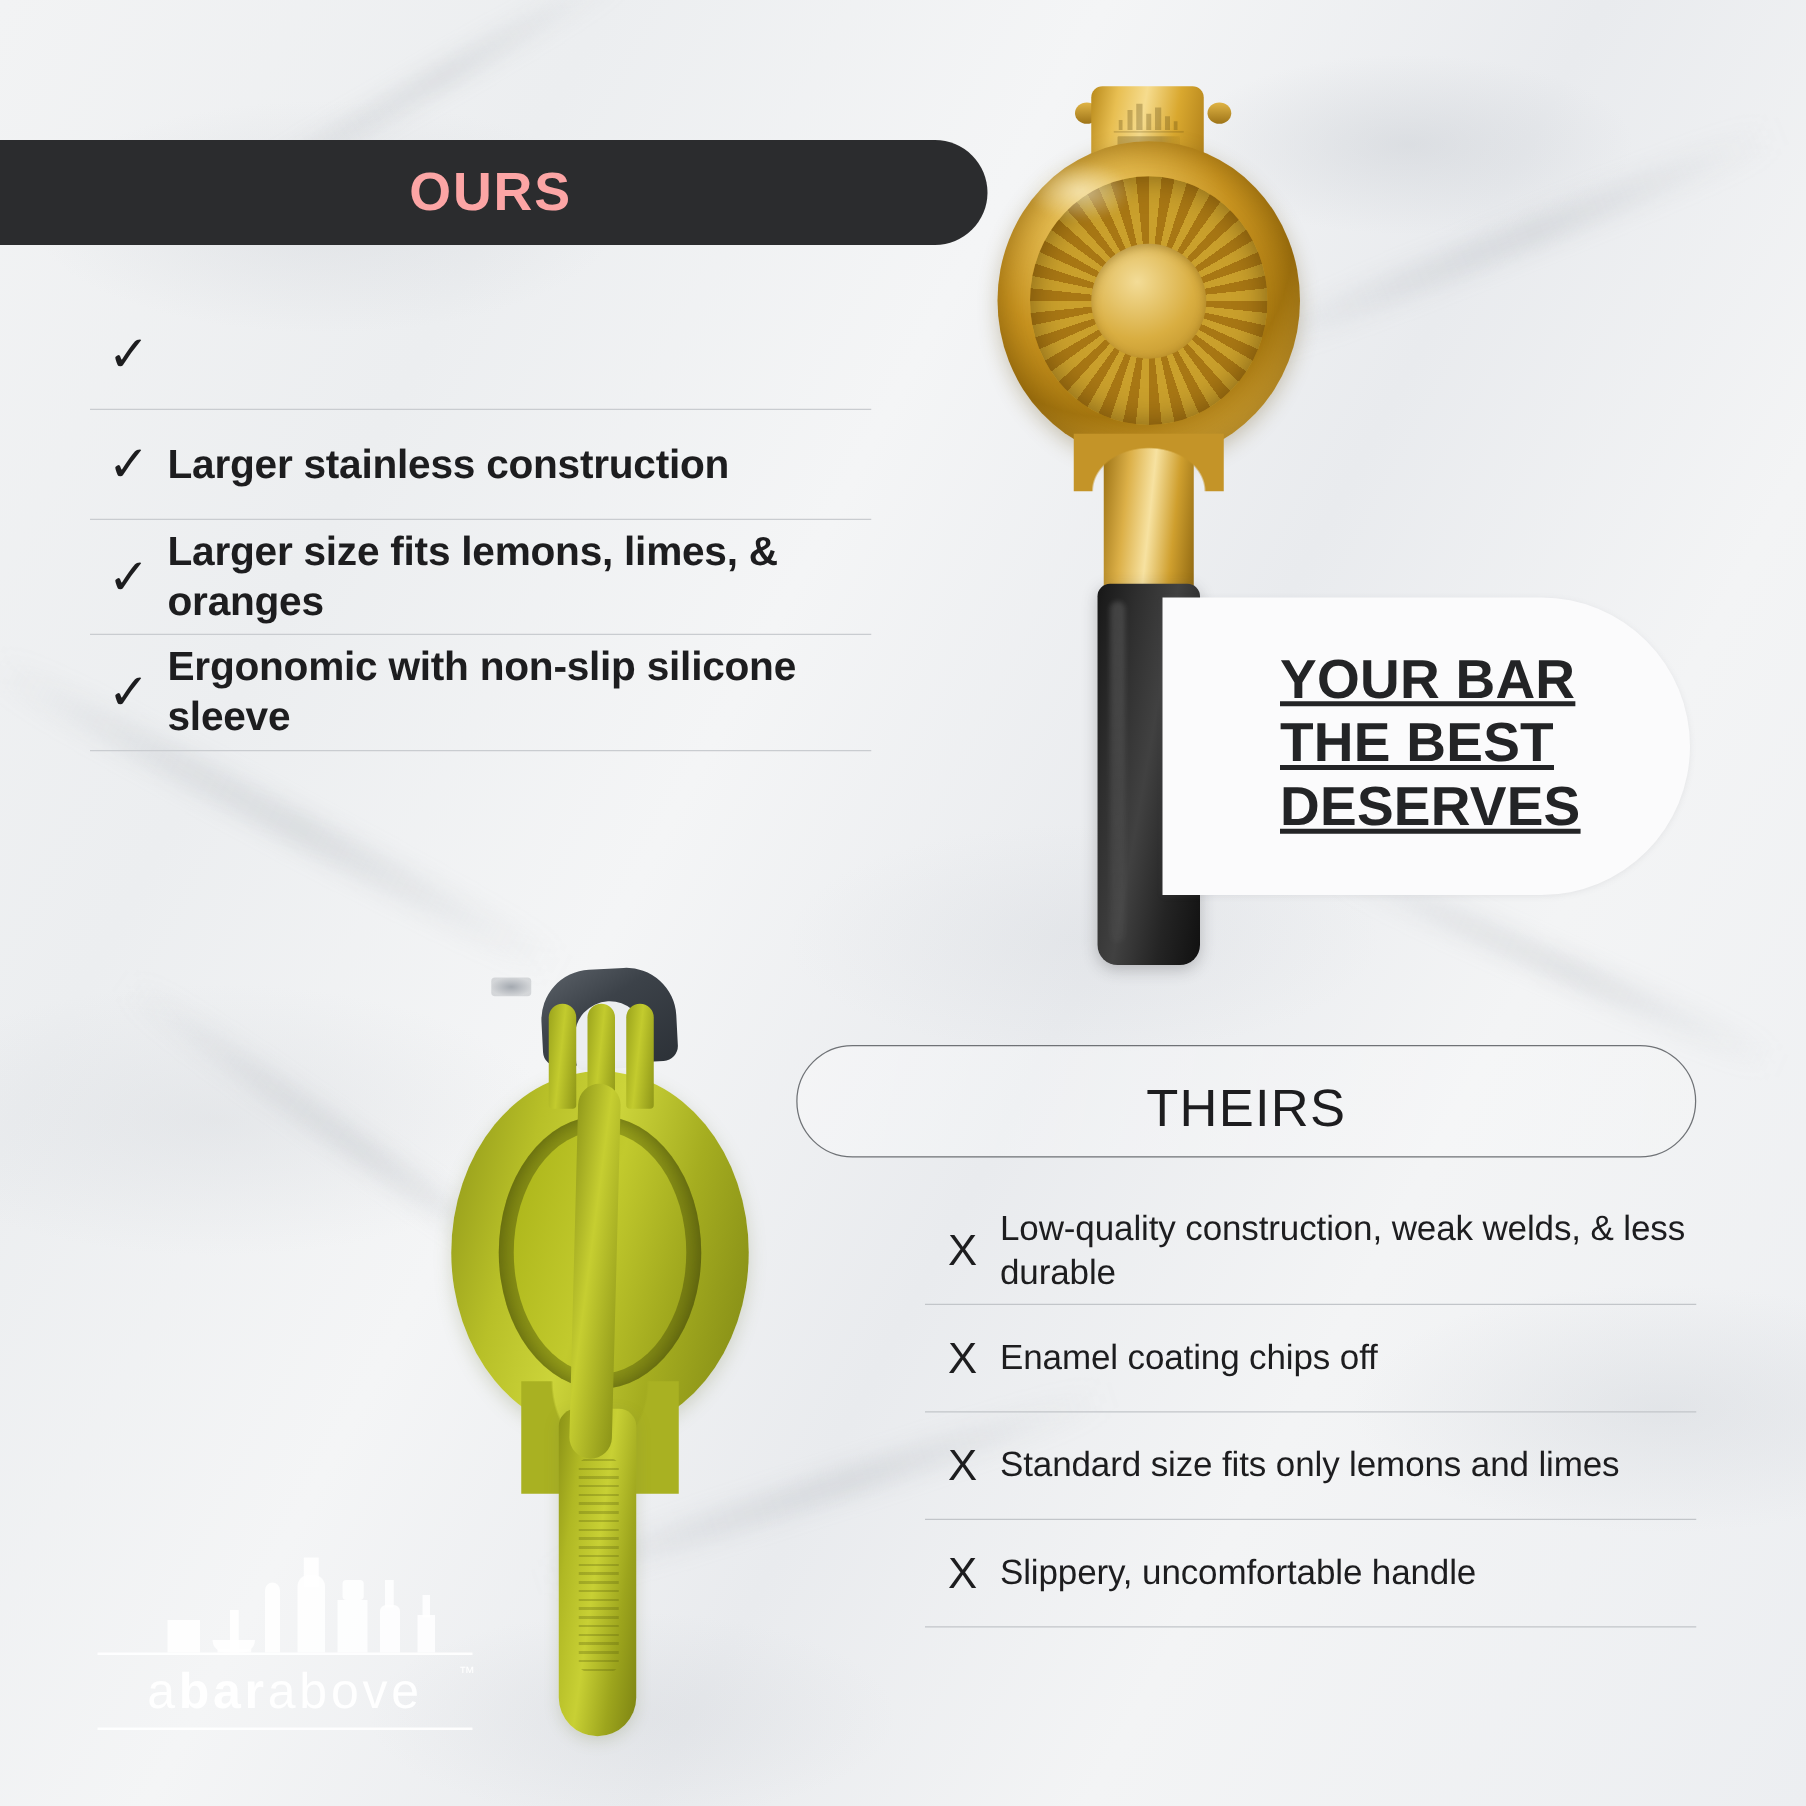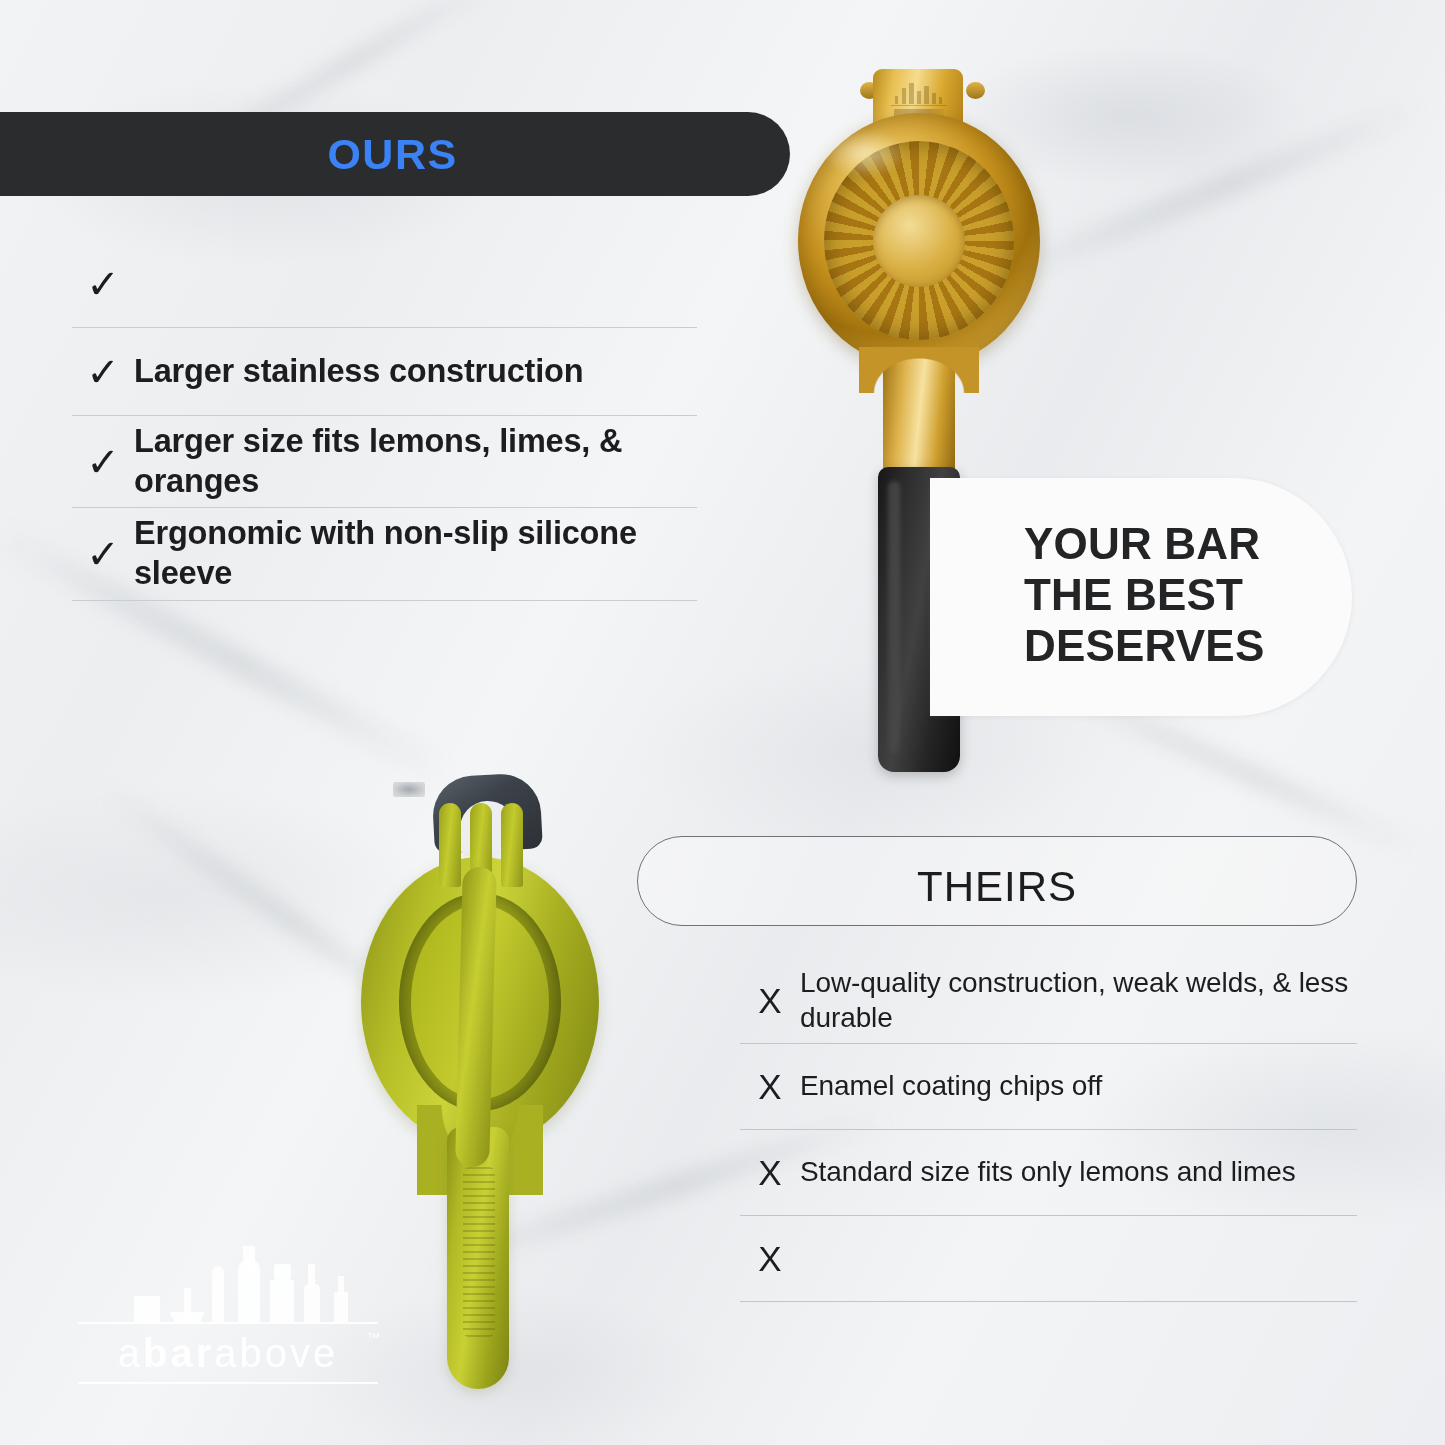--- a/index.html
+++ b/index.html
@@ -44,21 +44,21 @@
     width: 850px;
     height: 84px;
     background: #2b2c2e;
     border-radius: 42px;
     display: flex;
     align-items: center;
     justify-content: center;
     padding-left: 55px;
   }
   .ours-banner .label {
-    color: #3b82f6;
+    color: #fca5a5;
     font-size: 43px;
     font-weight: bold;
     letter-spacing: 1.5px;
   }
 
   
   .ours-list {
     position: absolute;
     left: 72px;
     top: 240px;
@@ -101,20 +101,21 @@
   }
   .callout-text {
     position: absolute;
     left: 94px;
     top: 40px;
     font-size: 44px;
     font-weight: bold;
     color: #232426;
     line-height: 1.16;
     letter-spacing: 0.2px;
+    text-decoration: underline;
   }
 
   
   .theirs-banner {
     position: absolute;
     left: 637px;
     top: 836px;
     width: 720px;
     height: 90px;
     border: 1.5px solid #6f7276;
@@ -451,20 +452,21 @@
     <div class="theirs-row">
       <span class="theirs-mark">X</span>
       <span class="theirs-text">Enamel coating chips off</span>
     </div>
     <div class="theirs-row">
       <span class="theirs-mark">X</span>
       <span class="theirs-text">Standard size fits only lemons and limes</span>
     </div>
     <div class="theirs-row">
       <span class="theirs-mark">X</span>
+      <span class="theirs-text">Slippery, uncomfortable handle</span>
     </div>
   </div>
 
   <div class="logo">
     <div class="bottles">
       <i style="left:56px;  width:26px; height:26px;"></i>
       <i style="left:92px;  width:34px; height:10px; border-radius:0 0 16px 16px;"></i>
       <i style="left:106px; width:7px;  height:34px;"></i>
       <i style="left:96px;  width:27px; height:3px; bottom:0;"></i>
       <i style="left:134px; width:12px; height:56px; border-radius:6px 6px 0 0;"></i>

